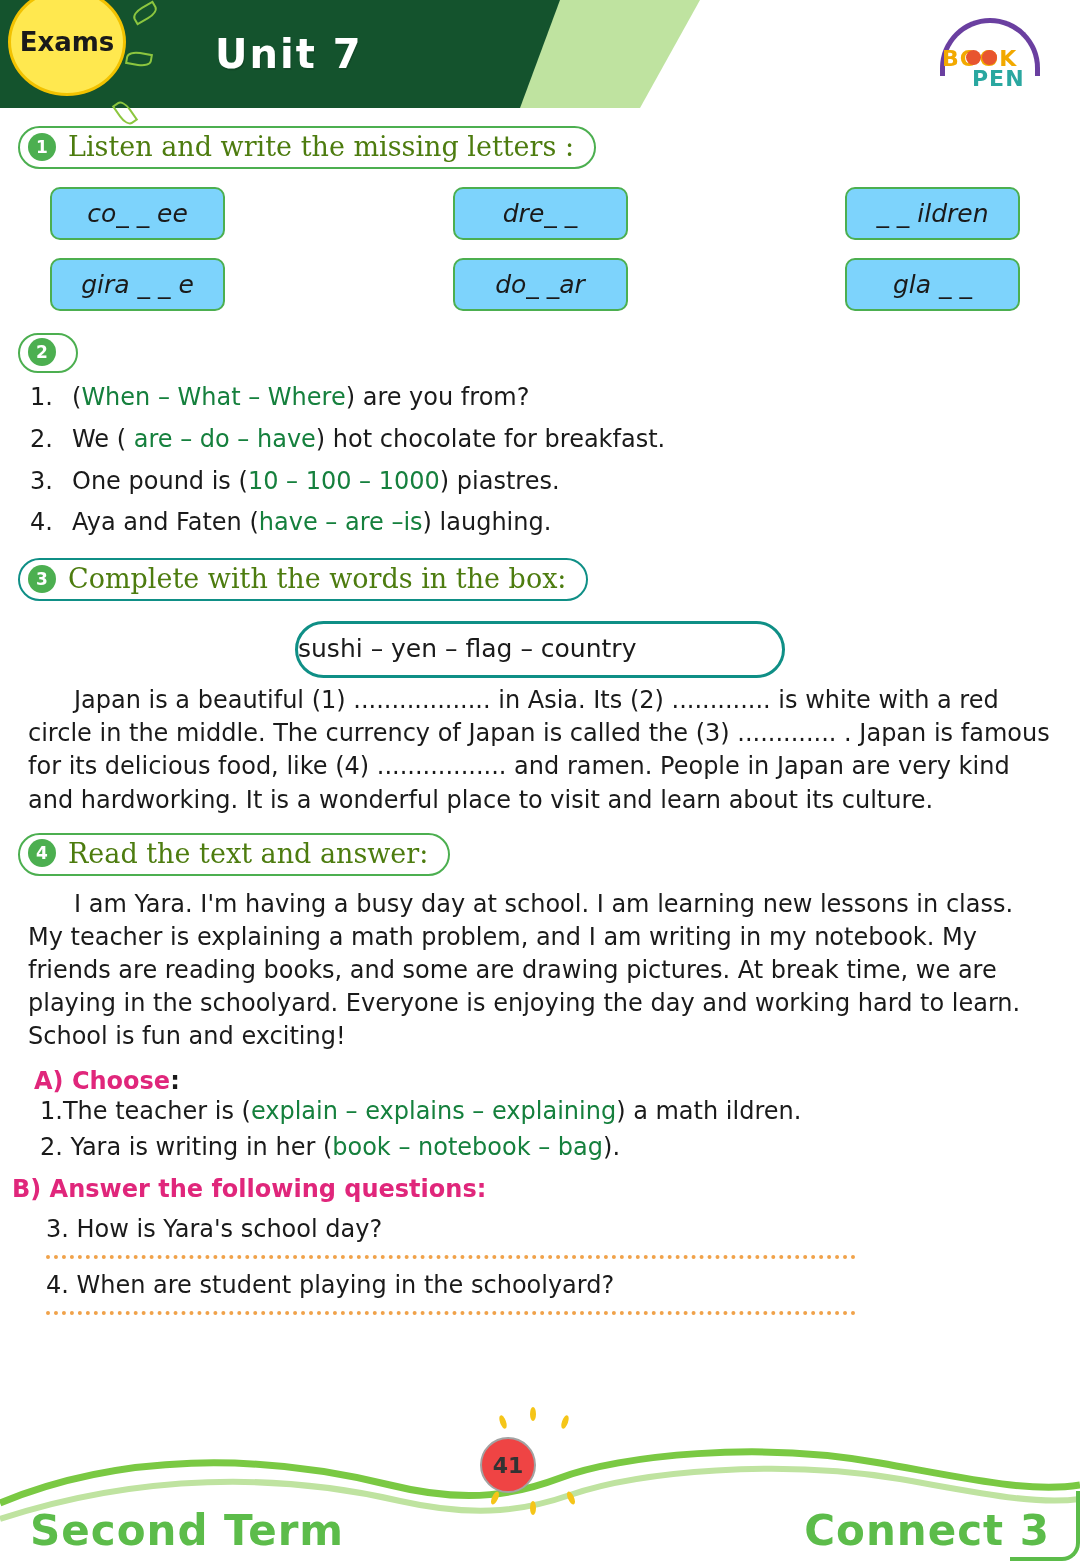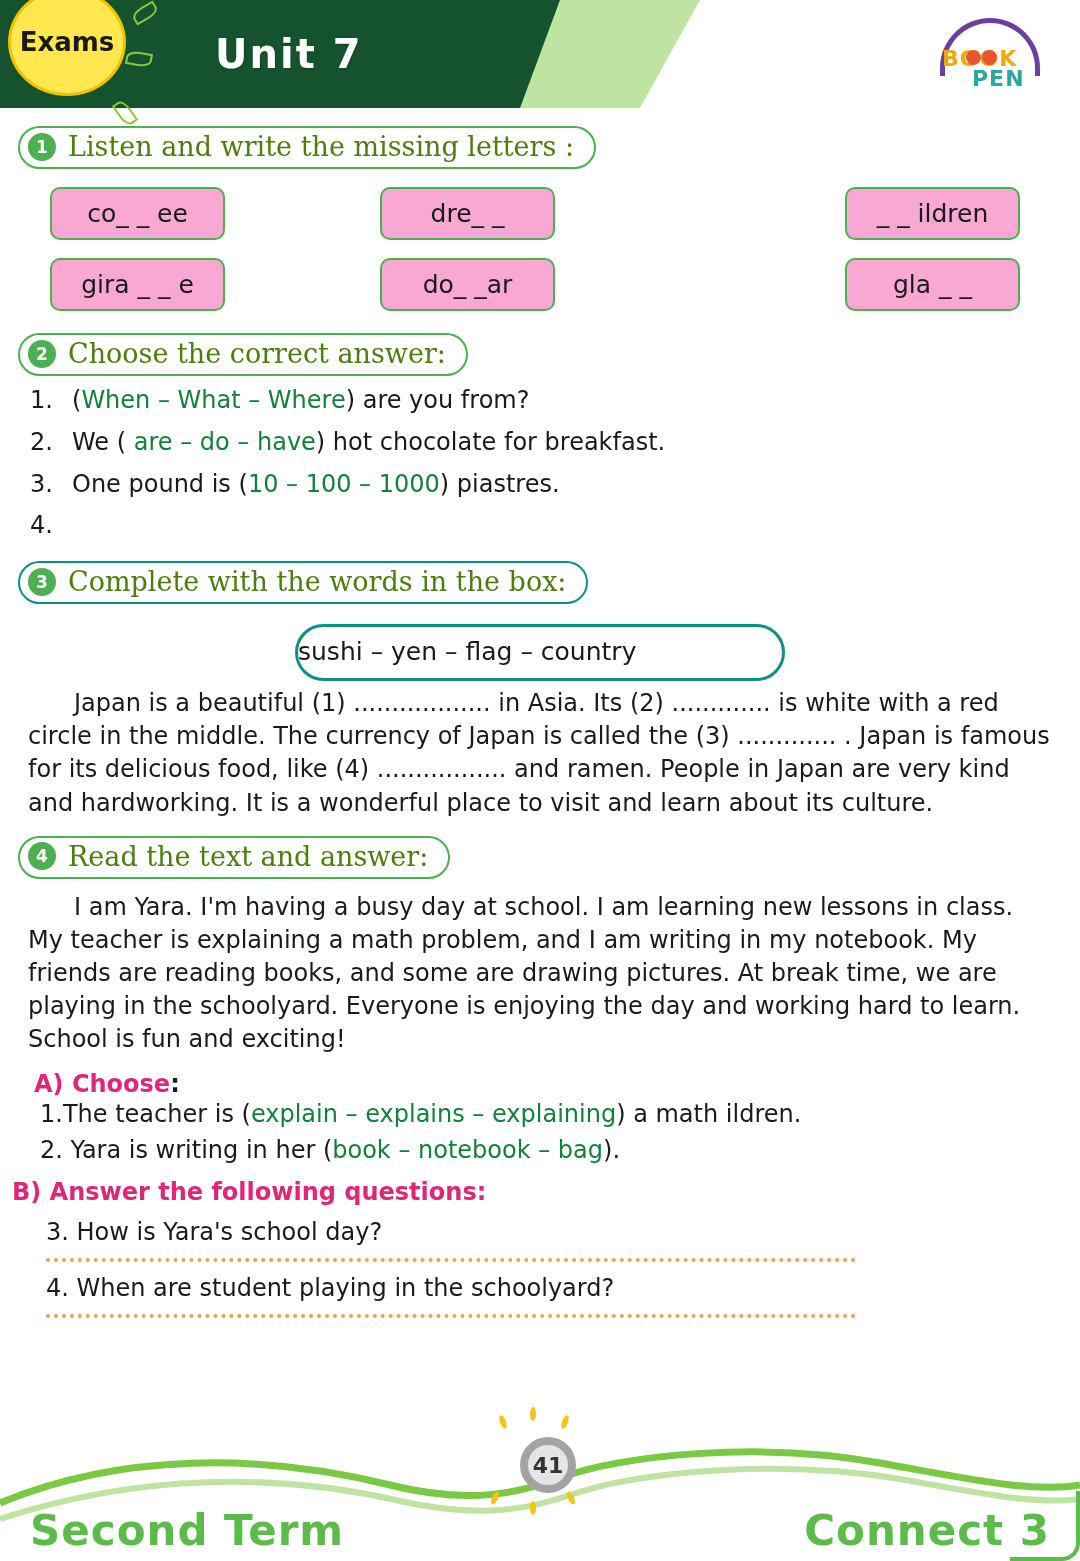--- a/index.html
+++ b/index.html
@@ -78,25 +78,26 @@
 
   
   .words-grid {
     margin: 12px 0 0 50px; width: 980px;
     display: grid; grid-template-columns: 1fr 1fr 1fr;
     row-gap: 18px; column-gap: 10px;
   }
   .word-box {
     border: 2px solid #4caf50; border-radius: 10px;
     padding: 10px 0; font-size: 25px; text-align: center;
-    min-width: 175px; max-width: 200px; background: #f9a8d4;
+    min-width: 175px; max-width: 200px; background: #7dd3fc;
     font-family: "DejaVu Sans", sans-serif;
+    font-style: italic;
   }
   .wcell { display:flex; }
-  .wcell.c2 { }
+  .wcell.c2 { justify-content: center; }
   .wcell.c3 { justify-content: flex-end; padding-right: 10px; }
 
   
   ol.mcq { list-style: none; margin: 4px 0 0 0; padding: 0 0 0 30px; }
   ol.mcq li {
     font-size: 24px; margin-bottom: 13px; line-height: 1.2;
     display: flex; gap: 16px;
   }
   ol.mcq li .num { width: 26px; flex: none; }
   .pink { color: #15803d; }
@@ -128,23 +129,23 @@
     margin: 6px 0 0 46px; width: 810px; height: 10px;
     border-bottom: 4px dotted #f0a24a;
   }
 
   
   .footer { position: absolute; left: 0; bottom: 0; width: 1080px; height: 170px; }
   .wave {
     position: absolute; left: 0; bottom: 38px; width: 1080px; height: 90px;
   }
   .page-badge {
-    position: absolute; left: 520px; bottom: 68px;
+    position: absolute; left: 480px; bottom: 68px;
     width: 56px; height: 56px; border-radius: 50%;
-    background: #e5e5e5; border: 8px solid #a3a3a3;
+    background: #ef4444; border: 2px solid #a3a3a3;
     display: flex; align-items: center; justify-content: center;
     font-size: 22px; font-weight: bold; color: #333; z-index: 3;
   }
   .spark { position: absolute; width: 6px; height: 14px; background: #f5c518; border-radius: 50%; }
   .footer-left {
     position: absolute; left: 30px; bottom: 6px;
     font-size: 42px; font-weight: bold; color: #5cbc4a;
     font-family: "DejaVu Sans", sans-serif; letter-spacing: 1px;
   }
   .footer-right {
@@ -215,38 +216,38 @@
       <div class="word-box">do_ _ar</div>
     </div>
   <div class="wcell c3">
       <div class="word-box">gla _ _</div>
     </div>
 </div>
 
 
 <div class="sec-head" style="margin-top:22px">
   <span class="sec-num">2</span>
-  <span class="sec-text">Choose the correct answer:</span>
 </div>
 
 <ol class="mcq">
   <li>
     <span class="num">1.</span>
     <span><span>(</span><span class="pink">When – What – Where</span><span>) are you from?</span></span>
   </li>
   <li>
     <span class="num">2.</span>
     <span><span>We ( </span><span class="pink">are – do – have</span><span>) hot chocolate for breakfast.</span></span>
   </li>
   <li>
     <span class="num">3.</span>
     <span><span>One pound is (</span><span class="pink">10 – 100 – 1000</span><span>) piastres.</span></span>
   </li>
   <li>
     <span class="num">4.</span>
+    <span><span>Aya and Faten (</span><span class="pink">have – are –is</span><span>) laughing.</span></span>
   </li>
 </ol>
 
 
 <div class="sec-head teal">
   <span class="sec-num">3</span>
   <span class="sec-text">Complete with the words in the box:</span>
 </div>
 
 <div class="bank">sushi – yen – flag – country</div>

